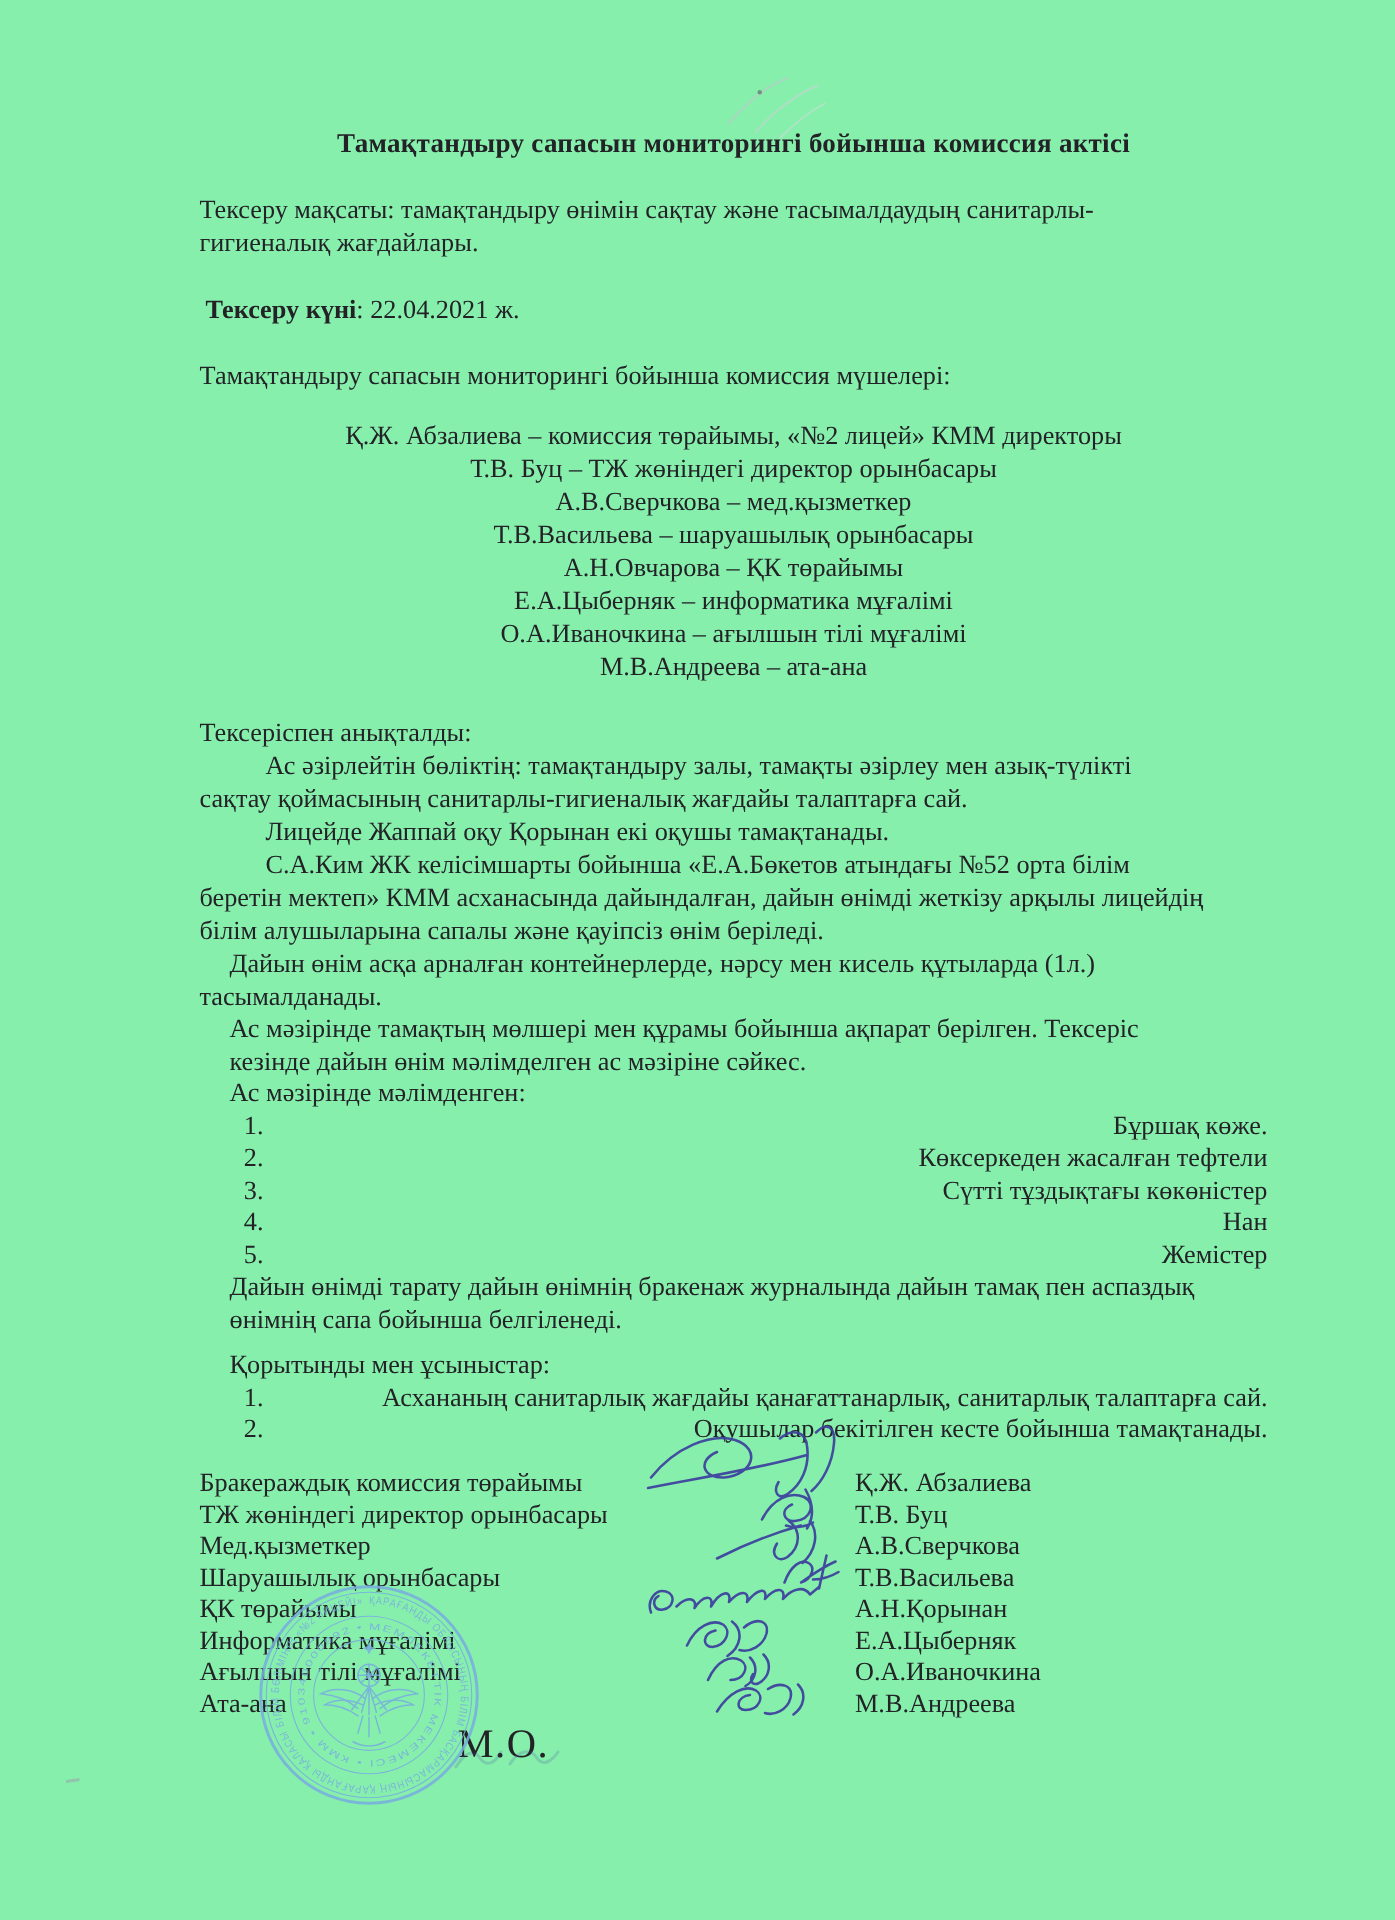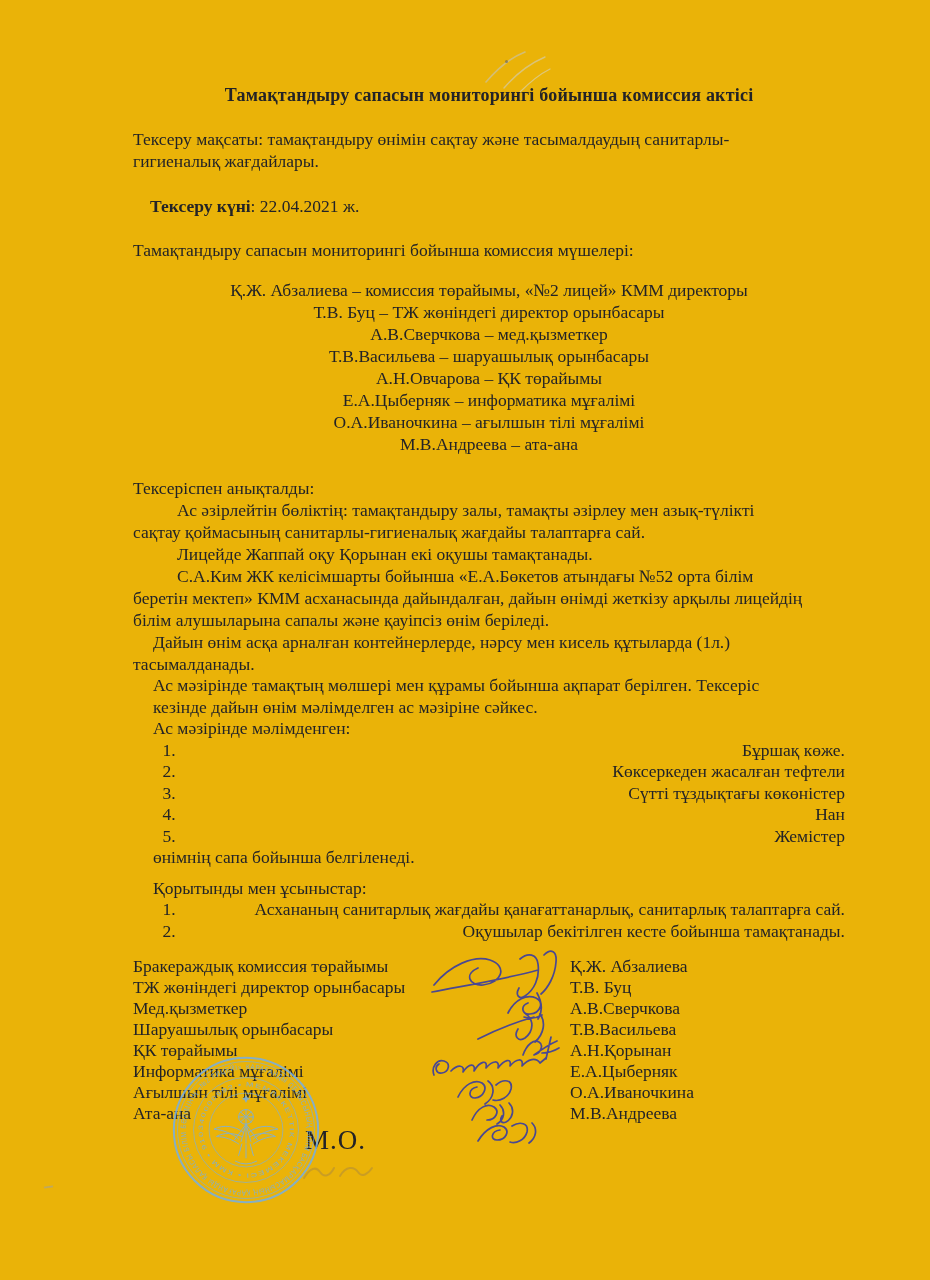--- a/index.html
+++ b/index.html
@@ -1,20 +1,20 @@
 <!DOCTYPE html>
 <html><head>
 <meta charset="utf-8">
 <style>
   html,body{margin:0;padding:0;background:#e8e8ea;}
   .page{
     position:relative;
     width:930px;height:1280px;
     margin:0 auto;
-    background:#eab308;
+    background:#86efac;
     overflow:hidden;
     font-family:"Liberation Serif","DejaVu Serif",serif;
     color:#232327;
   }
   .content{
     position:absolute;
     left:133px;top:84px;
     width:712px;
     font-size:17.5px;
     line-height:22px;
@@ -23,21 +23,21 @@
     font-weight:bold;
     text-align:center;
     letter-spacing:.2px;
     margin:0 0 22px 0;
     font-size:18px;
   }
   .para{margin:0 0 23px 0;}
   .line{white-space:nowrap;}
   .ind{padding-left:44px;}
   .ind-sm{padding-left:20px;}
-  .date-line{margin:0 0 22px 17px;}
+  .date-line{margin:0 0 22px 4px;}
   .bold{font-weight:bold;}
   .members-heading{margin:0 0 18px 0;}
   .members{margin:0 0 22px 0;text-align:center;}
   .findings-heading{margin:0;}
   .menu-block{margin-left:20px;line-height:21.5px;}
   ol.doc-list{
     margin:0;padding:0 0 0 27px;
     list-style:decimal outside;
     text-align:right;
   }
@@ -147,20 +147,21 @@
       <div class="line">Ас мәзірінде тамақтың мөлшері мен құрамы бойынша ақпарат берілген. Тексеріс</div>
       <div class="line">кезінде дайын өнім мәлімделген ас мәзіріне сәйкес.</div>
       <div class="line">Ас мәзірінде мәлімденген:</div>
       <ol class="doc-list">
         <li>Бұршақ көже.</li>
         <li>Көксеркеден жасалған тефтели</li>
         <li>Сүтті тұздықтағы көкөністер</li>
         <li>Нан</li>
         <li>Жемістер</li>
       </ol>
+      <div class="line">Дайын өнімді тарату дайын өнімнің бракенаж журналында дайын тамақ пен аспаздық</div>
       <div class="line">өнімнің сапа бойынша белгіленеді.</div>
     </div>
 
     <div class="conclusion-block">
       <div class="line">Қорытынды мен ұсыныстар:</div>
       <ol class="doc-list">
         <li>Асхананың санитарлық жағдайы қанағаттанарлық, санитарлық талаптарға сай.</li>
         <li>Оқушылар бекітілген кесте бойынша тамақтанады.</li>
       </ol>
     </div>

